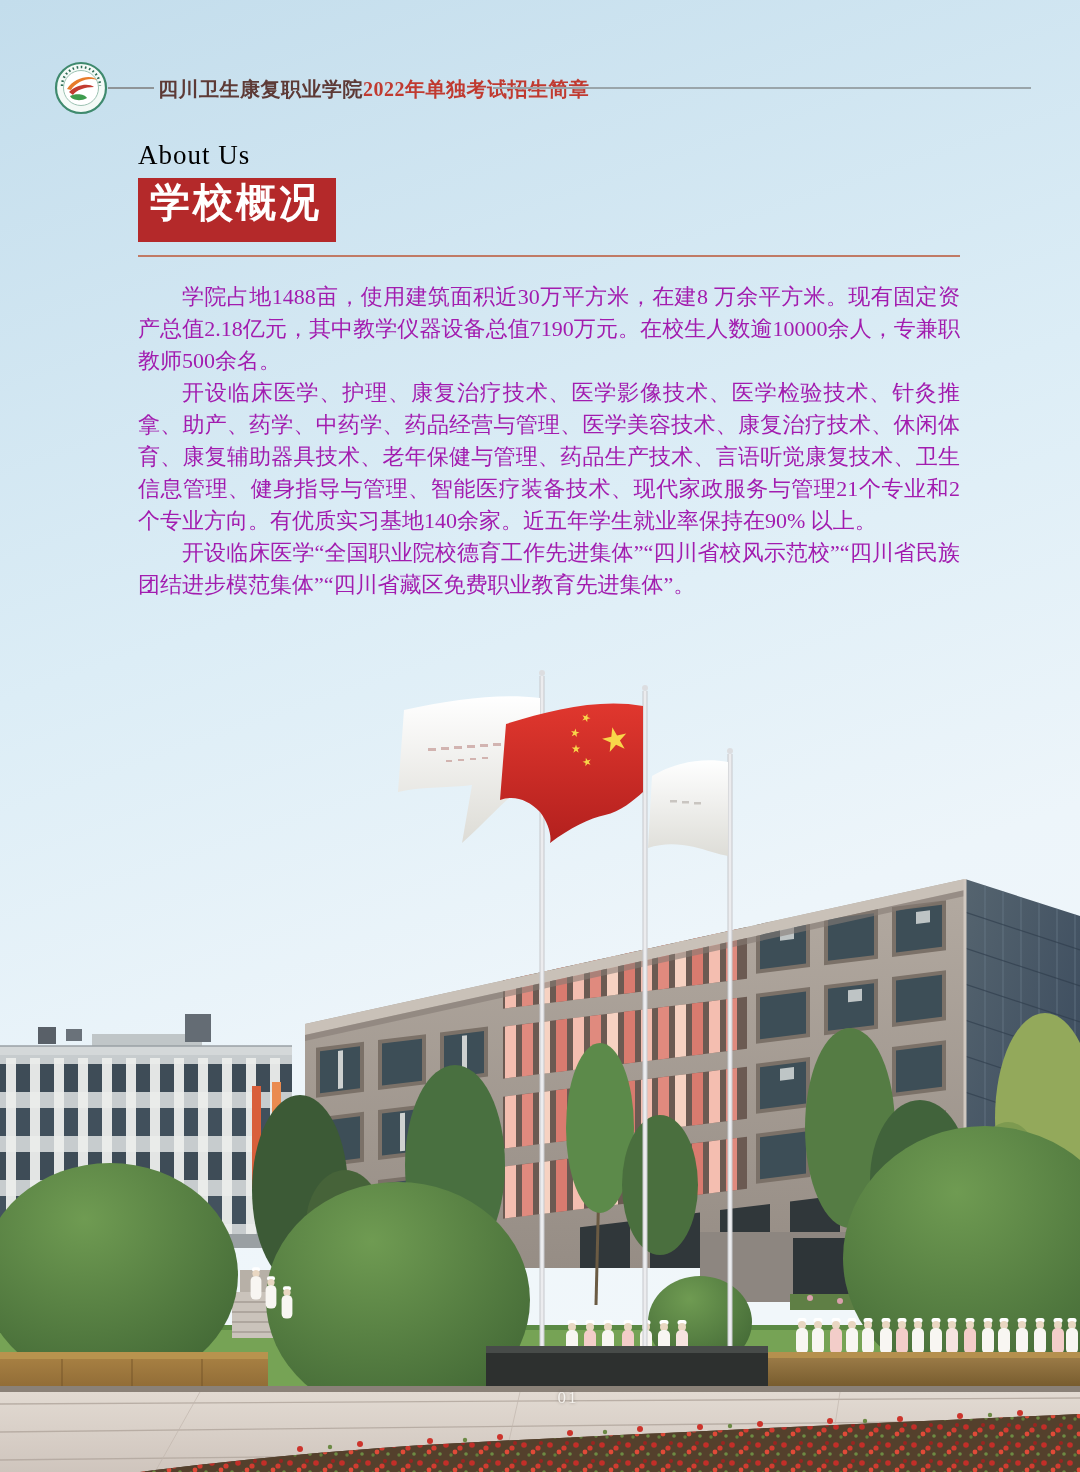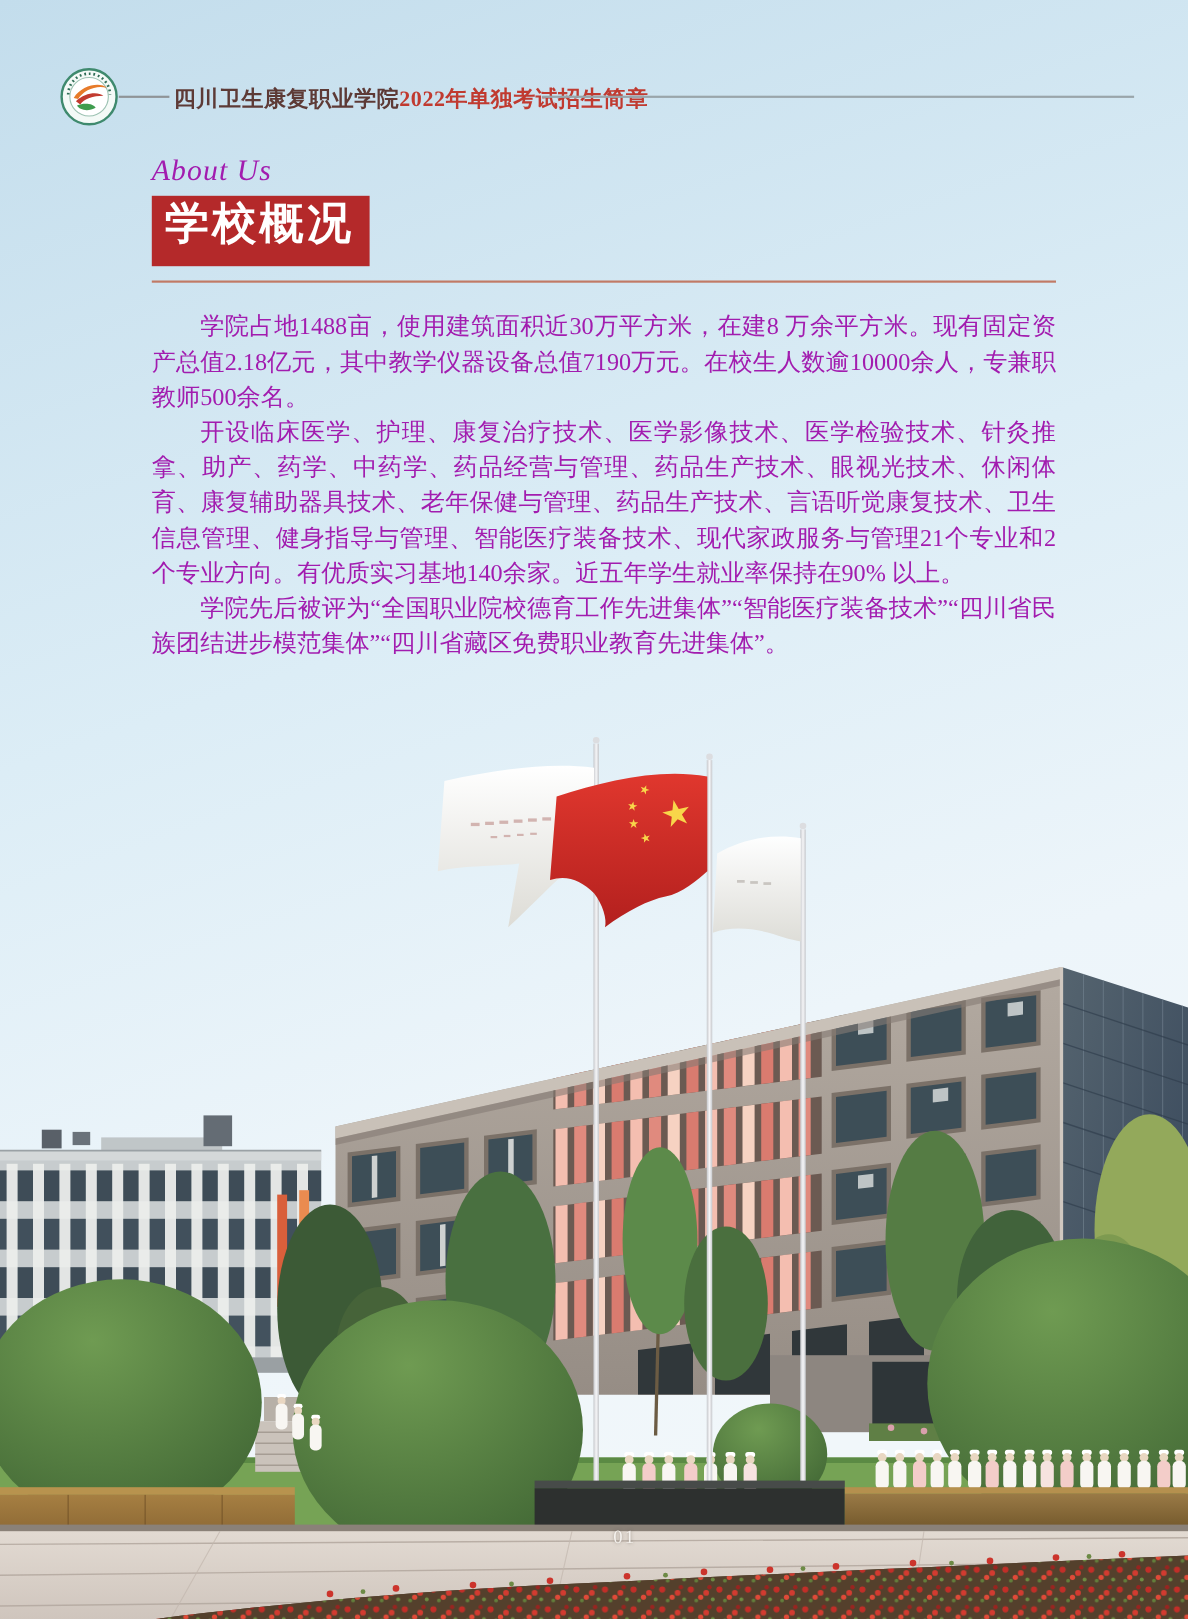--- a/index.html
+++ b/index.html
@@ -13,21 +13,21 @@
   .header{position:absolute;left:1px;top:58px;width:100%;height:60px;}
   .logo{position:absolute;left:52px;top:2px;width:56px;height:56px;}
   .header-dash{position:absolute;left:107px;top:29px;width:46px;height:2px;background:#8f9497;}
   .header-titles{position:absolute;left:157px;top:18px;font-size:20px;font-weight:bold;letter-spacing:.5px;white-space:nowrap;}
   .college-name{color:#5d3a36;}
   .brochure-title{color:#c03a30;}
   .header-rule{position:absolute;left:492px;top:29px;width:538px;height:2px;background:#9aa5aa;}
 
   
   .content{position:absolute;left:138px;top:140px;width:822px;}
-  .eyebrow{font-size:27px;color:#a21caf;letter-spacing:1px;font-style:italic;}
+  .eyebrow{font-size:27px;color:#000000;letter-spacing:1px;}
   .title-box{display:inline-block;margin-top:7px;background:#b4292a;color:#ffffff;
     font-size:40px;font-weight:bold;letter-spacing:3px;padding:3px 14px 17px 12px;line-height:1.1;}
   .red-rule{margin:13px 0 0 0;height:2px;border:none;background:#c17a65;}
   .paras{margin-top:24px;color:#a21caf;}
   .paras p{margin:0;font-size:22px;line-height:32px;text-indent:2em;text-align:justify;}
 
   .page-number{position:absolute;left:0;top:1388px;width:1080px;text-align:center;
     color:#f5f2ee;font-size:17px;letter-spacing:2px;text-shadow:0 0 3px rgba(80,70,60,.5);padding-left:28px;}
 </style>
 </head>
@@ -545,19 +545,19 @@
   </div>
 
   <div class="content">
     <div class="eyebrow">About Us</div>
     <div class="title-box">
       <span>学校概况</span>
     </div>
     <hr class="red-rule">
     <div class="paras">
       <p>学院占地1488亩，使用建筑面积近30万平方米，在建8 万余平方米。现有固定资产总值2.18亿元，其中教学仪器设备总值7190万元。在校生人数逾10000余人，专兼职教师500余名。</p>
-      <p>开设临床医学、护理、康复治疗技术、医学影像技术、医学检验技术、针灸推拿、助产、药学、中药学、药品经营与管理、药品生产技术、眼视光技术、休闲体育、康复辅助器具技术、老年保健与管理、药品生产技术、言语听觉康复技术、卫生信息管理、健身指导与管理、智能医疗装备技术、现代家政服务与管理21个专业和2个专业方向。有优质实习基地140余家。近五年学生就业率保持在90% 以上。</p>
-      <p>学院先后被评为“全国职业院校德育工作先进集体”“智能医疗装备技术”“四川省民族团结进步模范集体”“四川省藏区免费职业教育先进集体”。</p>
+      <p>开设临床医学、护理、康复治疗技术、医学影像技术、医学检验技术、针灸推拿、助产、药学、中药学、药品经营与管理、医学美容技术、康复治疗技术、休闲体育、康复辅助器具技术、老年保健与管理、药品生产技术、言语听觉康复技术、卫生信息管理、健身指导与管理、智能医疗装备技术、现代家政服务与管理21个专业和2个专业方向。有优质实习基地140余家。近五年学生就业率保持在90% 以上。</p>
+      <p>开设临床医学“全国职业院校德育工作先进集体”“四川省校风示范校”“四川省民族团结进步模范集体”“四川省藏区免费职业教育先进集体”。</p>
     </div>
   </div>
 
   <div class="page-number">01</div>
 </div>
 
 </body></html>

